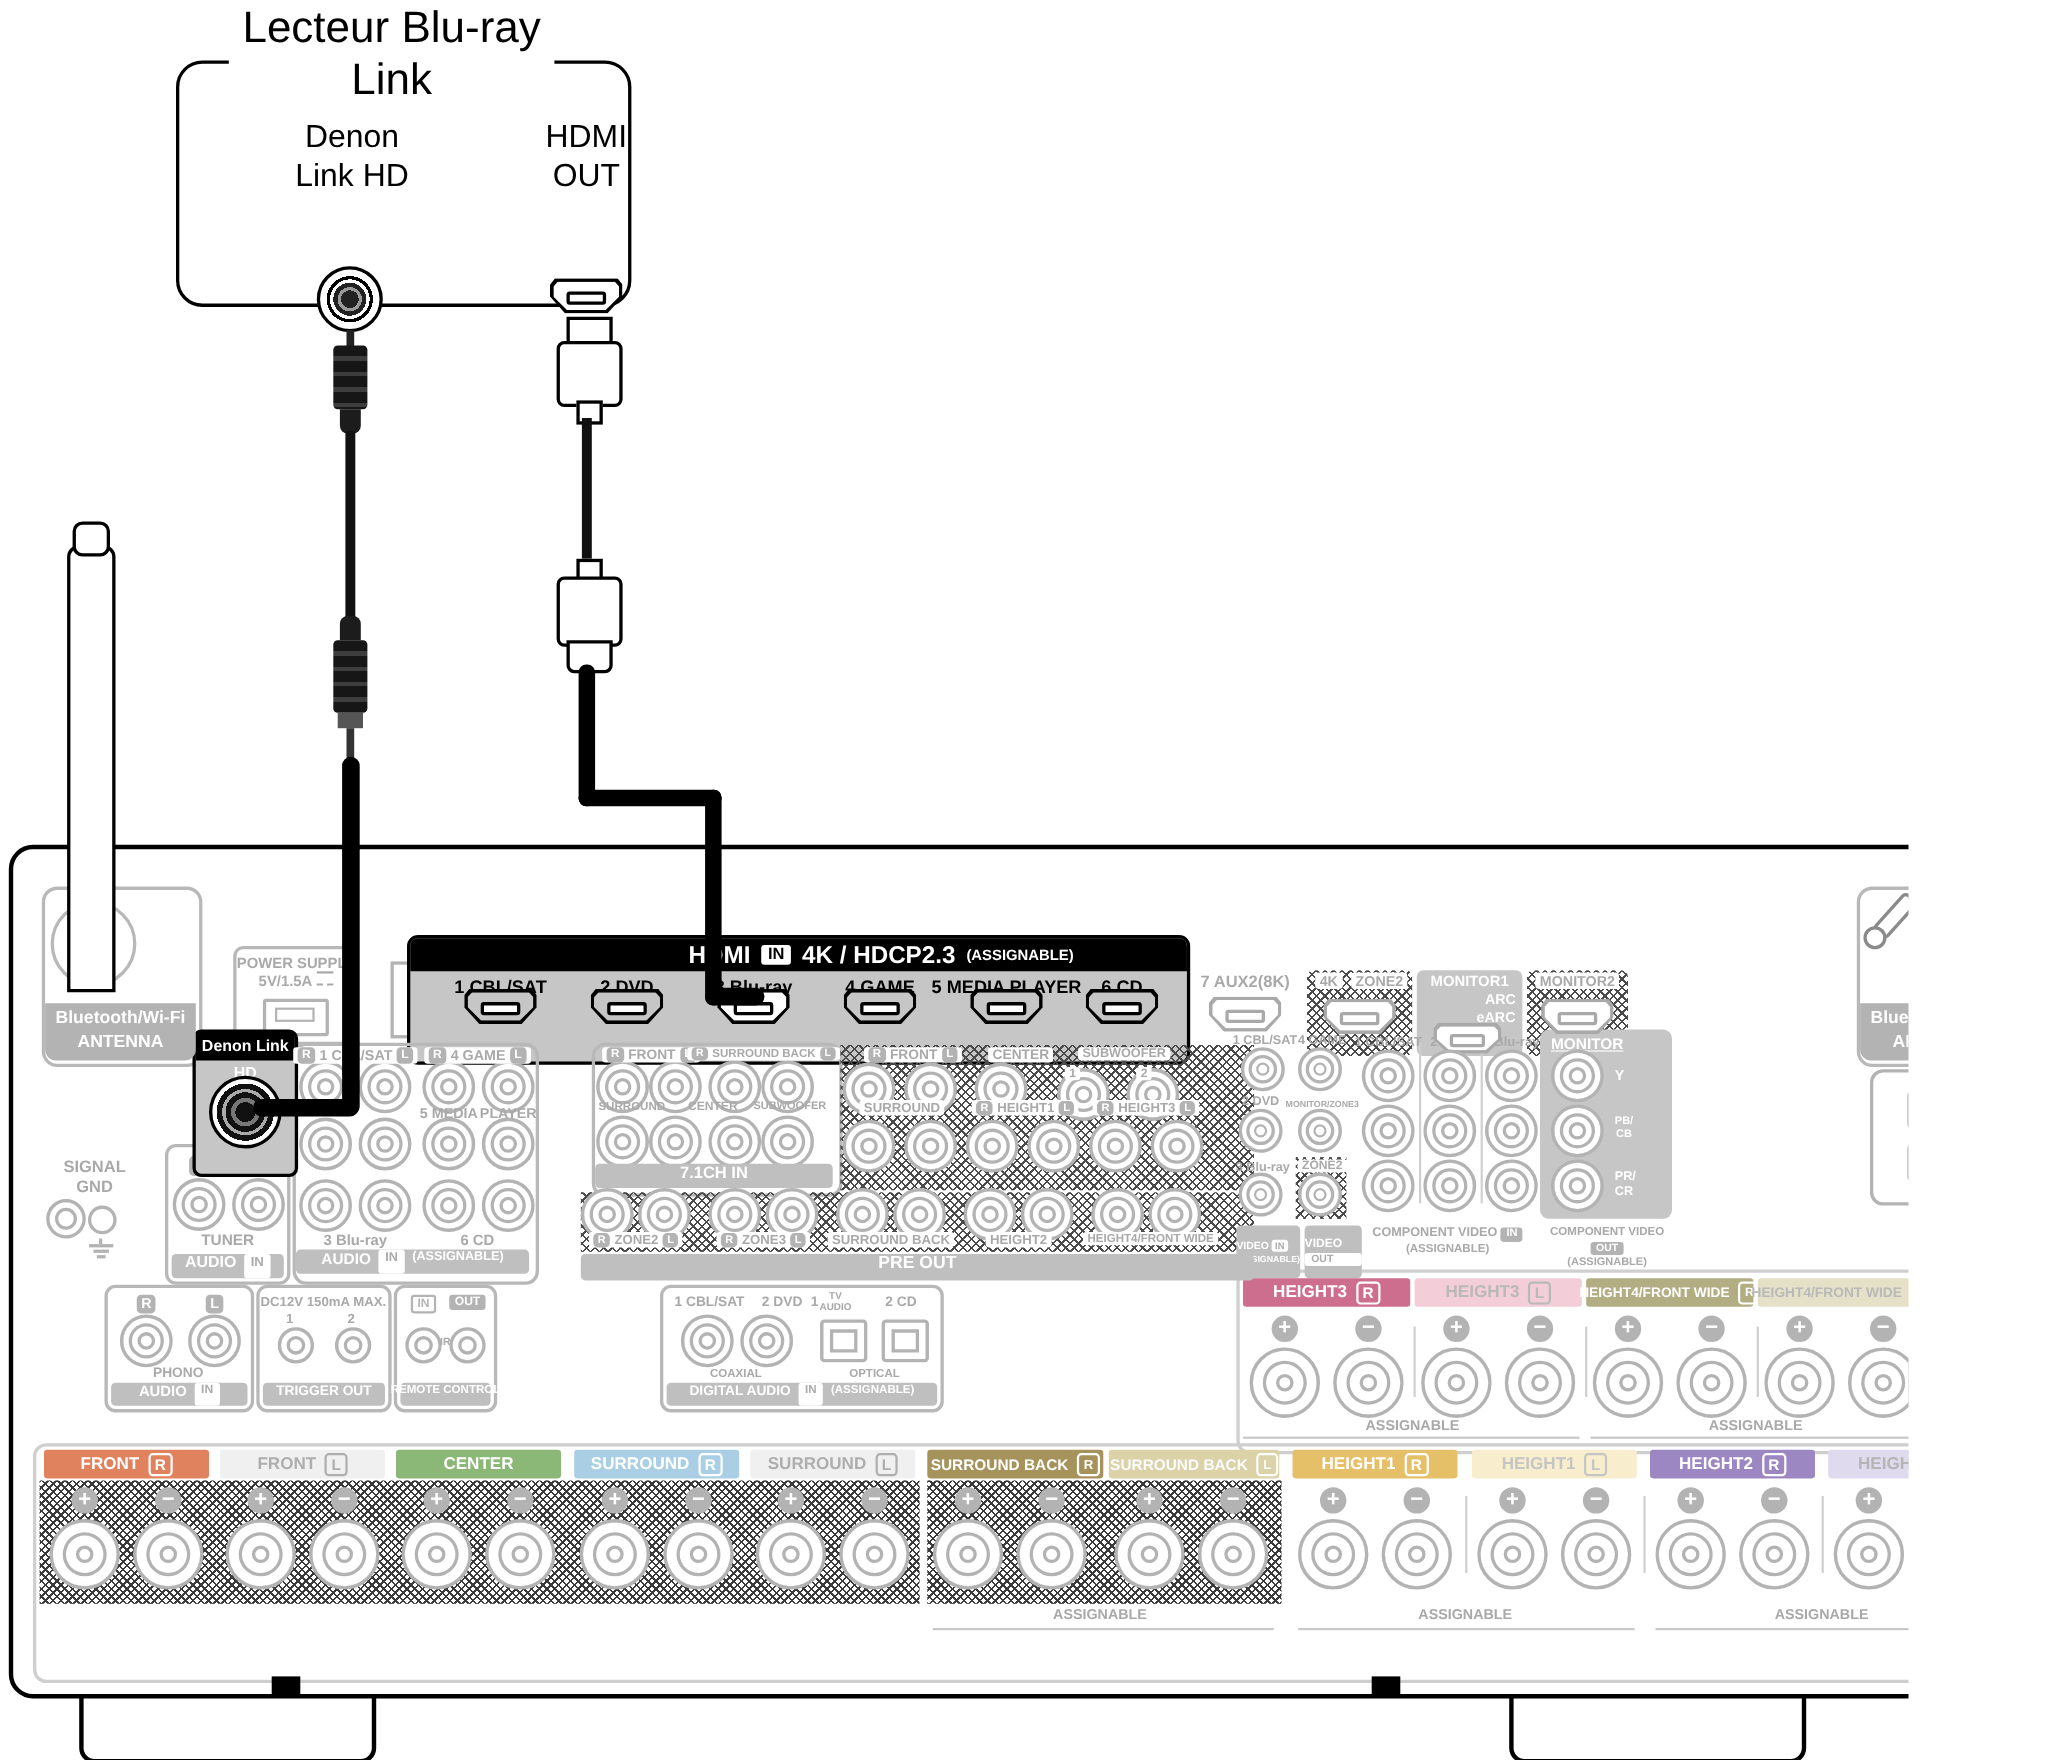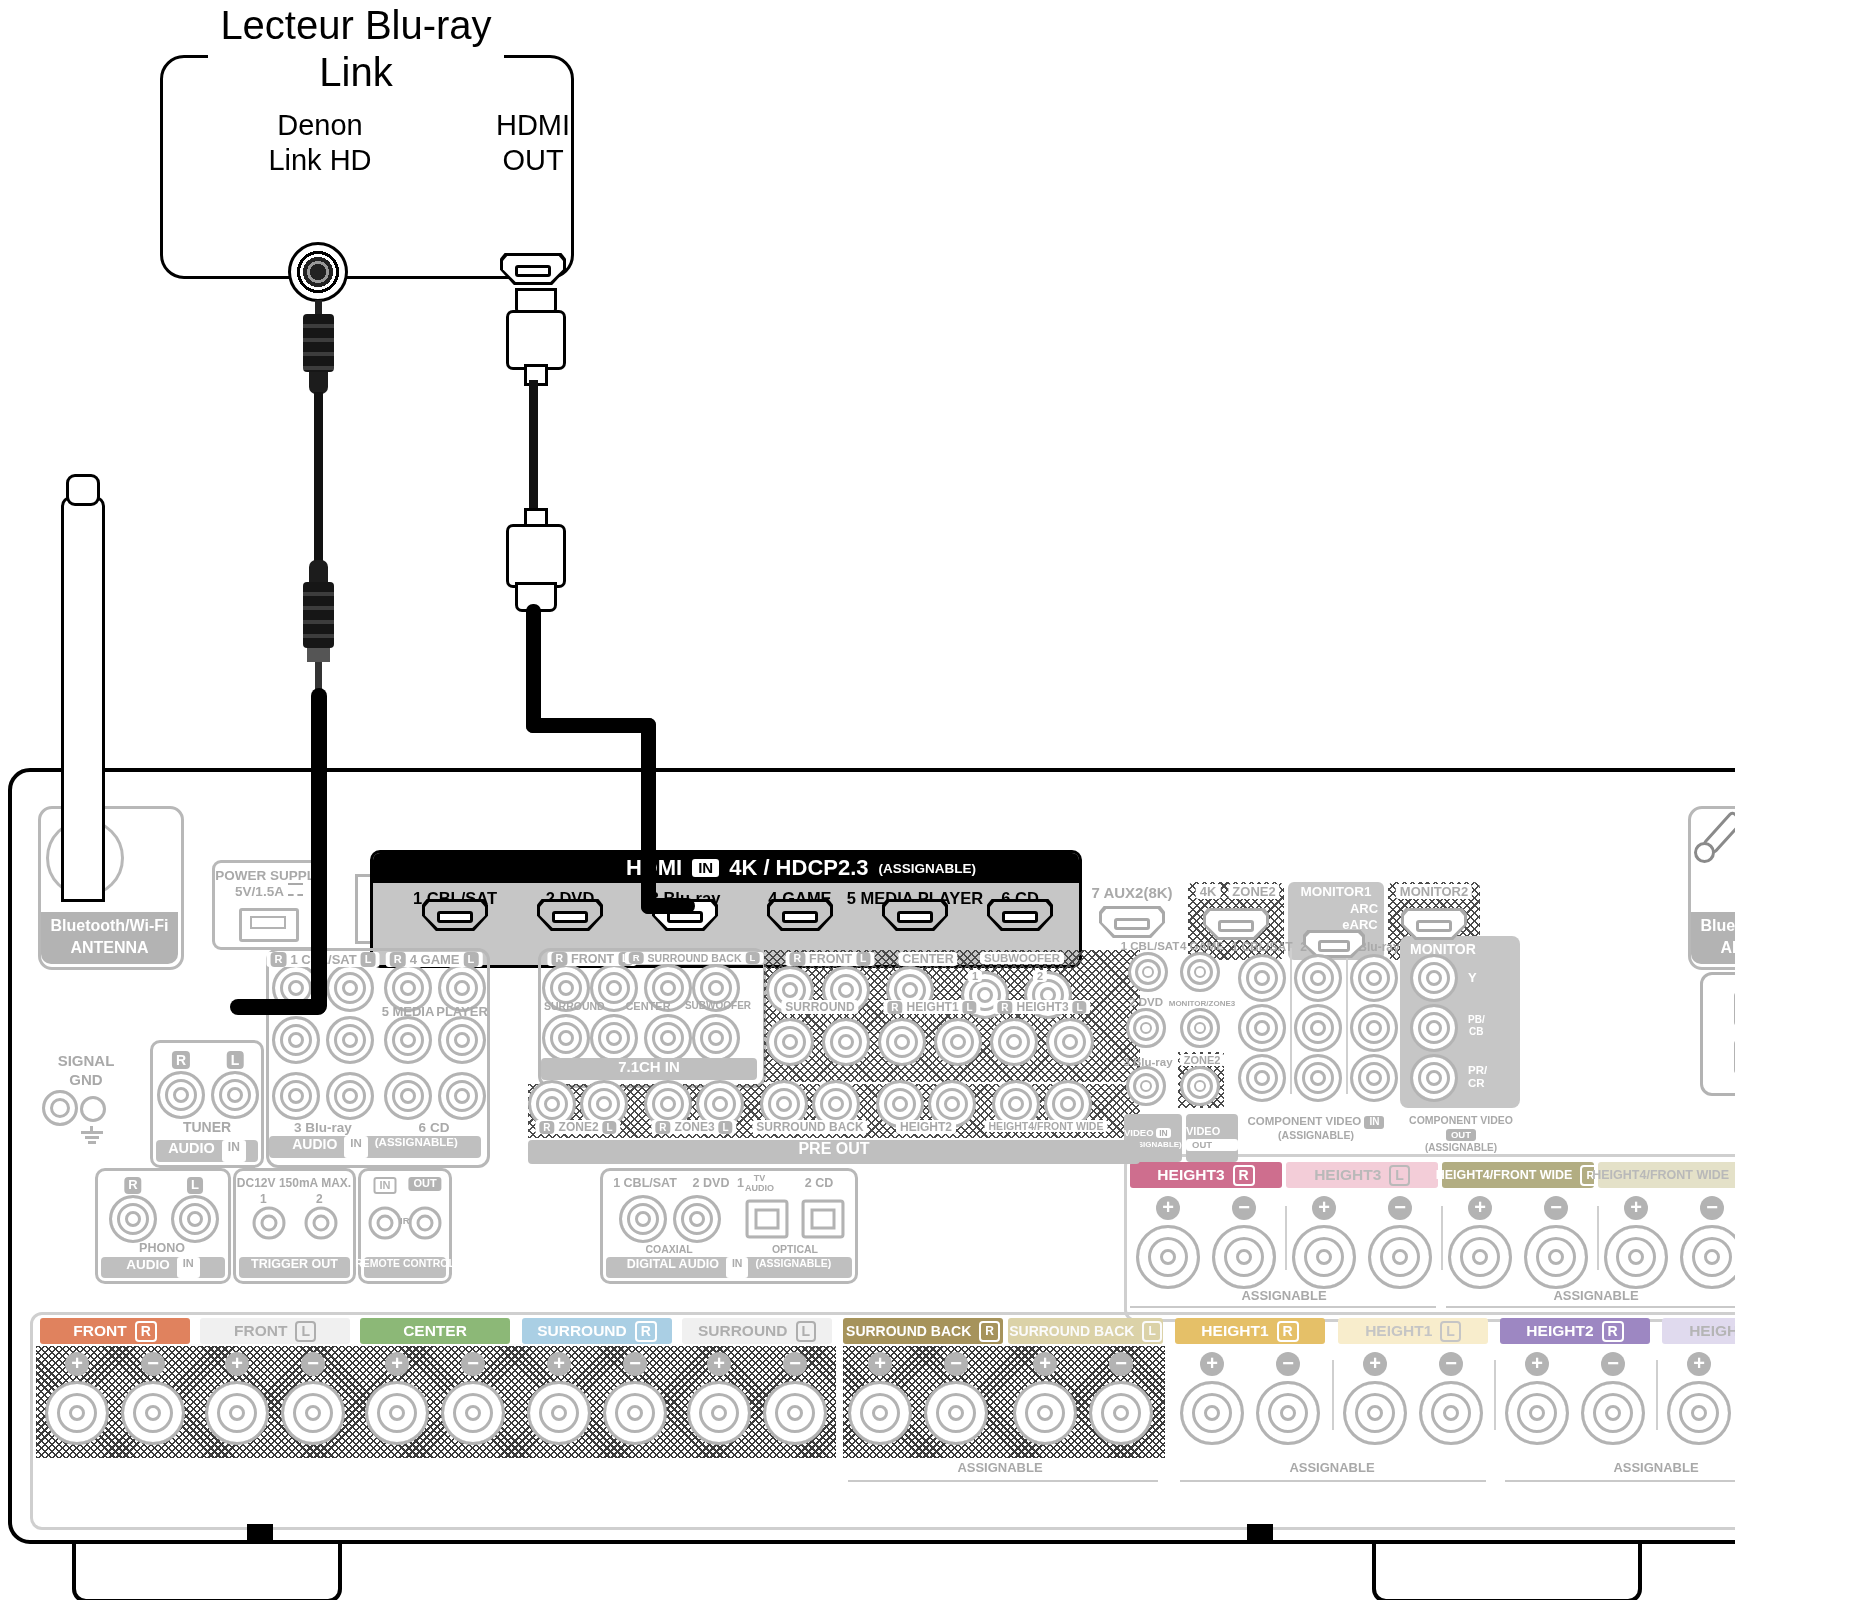--- a/index.html
+++ b/index.html
@@ -152,20 +152,24 @@
       <div class="A" style="left:8px;top:5px;width:32px;height:9px;border:2.5px solid #b3b3b3;"></div>
     </div>
   </div>
   <div class="A ban" style="left:334px;top:840px;width:98px;height:24px;font-size:15px;">
     <span>NETWORK</span>
   </div>
   <div class="A" style="left:355px;top:874px;width:56px;height:64px;border:3px solid #b3b3b3;z-index:2;">
     <div class="A" style="left:50%;bottom:5px;transform:translateX(-50%);width:22px;height:13px;border:3px solid #b3b3b3;border-bottom:none;"></div>
   </div>
 
+  <div class="A" style="left:175px;top:936px;width:90px;height:128px;background:#c6c6c6;border:3px solid #000;border-radius:8px;z-index:3;">
+    <div class="ctr wht" style="background:#000;border-radius:4px 4px 0 0;font-size:14.5px;line-height:25px;height:25px;">Denon Link HD</div>
+    <div class="A dlrca CC" style="left:45px;top:72px;"></div>
+  </div>
 
   <div class="A" style="left:370px;top:850px;width:706px;height:112px;background:#c6c6c6;border:3px solid #000;border-radius:10px;z-index:2;">
     <div class="A wht" style="left:0;top:0;right:0;height:30px;background:#000;border-radius:7px 7px 0 0;display:flex;align-items:center;justify-content:center;gap:10px;padding-left:150px;">
       <span style="font-size:22px;">HDMI</span>
       <span class="bdg k" style="font-size:15px;">IN</span>
       <span style="font-size:22px;">4K / HDCP2.3</span>
       <span style="font-size:13.5px;">(ASSIGNABLE)</span>
     </div>
     <span class="A C blk" style="left:82px;top:36px;font-size:16.5px;">1 CBL/SAT</span>
     <span class="A C blk" style="left:197px;top:36px;font-size:16.5px;">2 DVD</span>
@@ -415,21 +419,21 @@
   <div class="A jack CC" style="left:1374px;top:1028px;z-index:3;"></div>
   <div class="A jack CC" style="left:1262px;top:1078px;z-index:3;"></div>
   <div class="A jack CC" style="left:1318px;top:1078px;z-index:3;"></div>
   <div class="A jack CC" style="left:1374px;top:1078px;z-index:3;"></div>
   <div class="A ctr" style="left:1238px;top:1114px;width:156px;font-size:11.5px;line-height:1.3;z-index:3;">
     <div><span>COMPONENT VIDEO</span> <span class="bdgf" style="font-size:10px;">IN</span></div>
     <div style="font-size:10.5px;">(ASSIGNABLE)</div>
   </div>
 
   <div class="A" style="left:1400px;top:936px;width:120px;height:172px;background:#c6c6c6;border-radius:8px;z-index:2;"></div>
-  <span class="A wht" style="left:1410px;top:941px;font-size:14px;z-index:3;">MONITOR</span>
+  <span class="A wht" style="left:1410px;top:941px;font-size:14px;z-index:3;text-decoration:underline;">MONITOR</span>
   <div class="A jack CC" style="left:1434px;top:978px;z-index:3;"></div>
   <div class="A jack CC" style="left:1434px;top:1028px;z-index:3;"></div>
   <div class="A jack CC" style="left:1434px;top:1078px;z-index:3;"></div>
   <span class="A wht" style="left:1468px;top:970px;font-size:13px;z-index:3;">Y</span>
   <div class="A wht" style="left:1468px;top:1014px;font-size:10px;line-height:1.15;z-index:3;text-align:center;">
     <div>PB/</div>
       <div>CB</div>
   </div>
   <div class="A wht" style="left:1468px;top:1064px;font-size:11.5px;line-height:1.15;z-index:3;">
     <div>PR/</div>

